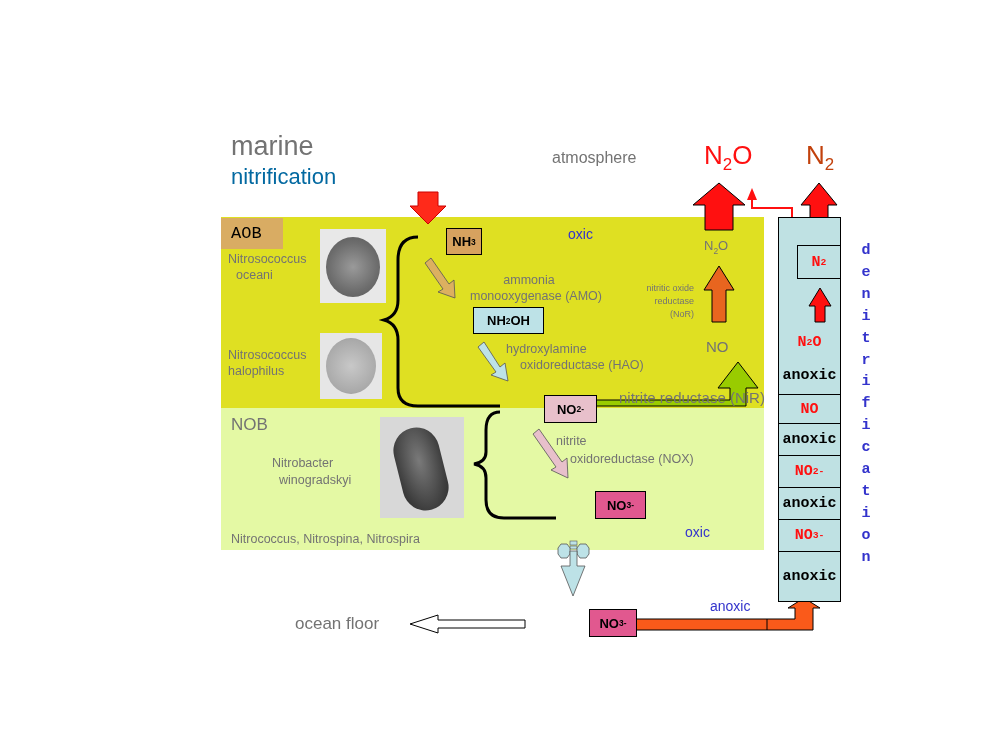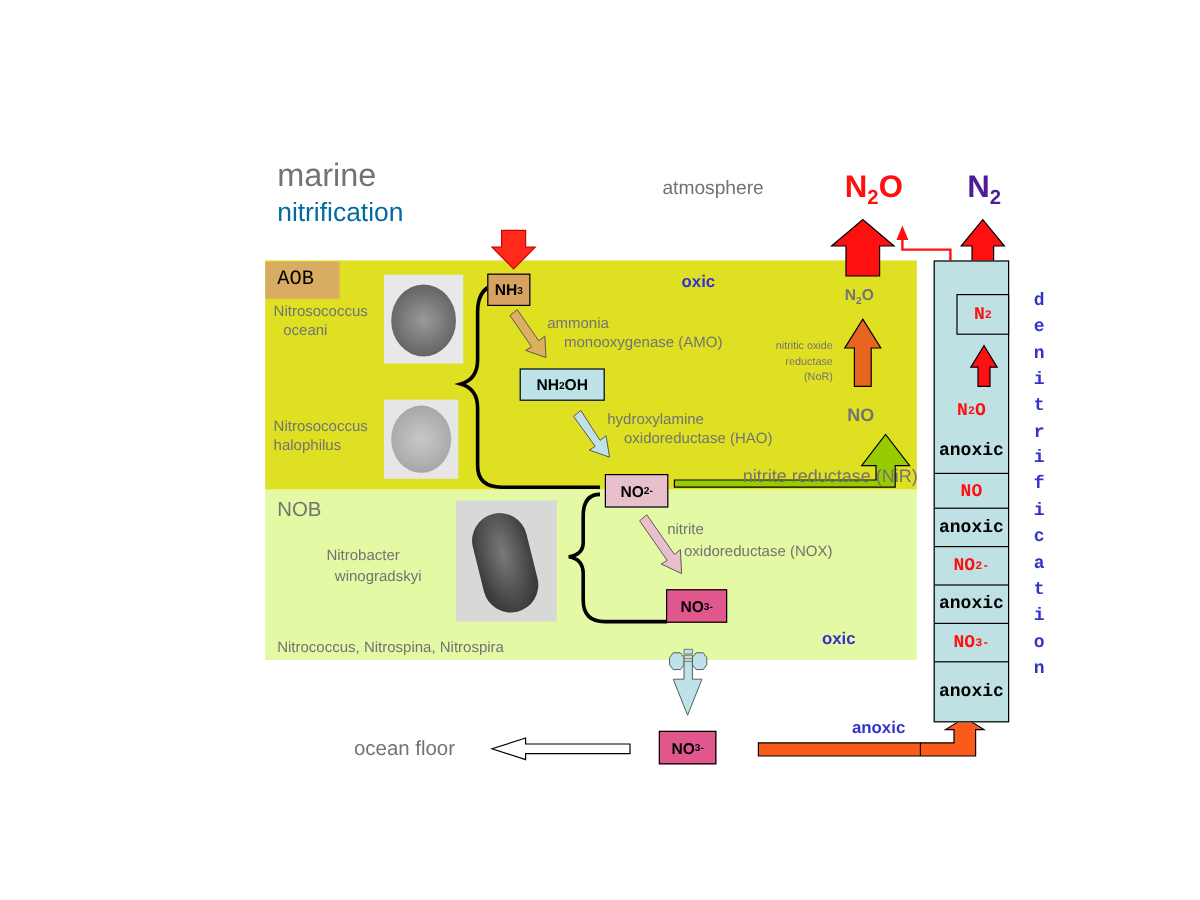--- a/index.html
+++ b/index.html
@@ -1,38 +1,38 @@
 <!DOCTYPE html>
 <html><head>
 <meta charset="utf-8">
 <style>
   html,body{margin:0;padding:0;background:#fff;}
   body{width:1000px;height:750px;position:relative;overflow:hidden;font-family:"Liberation Sans",sans-serif;}
   .abs{position:absolute;font-family:Liberation Mono, monospace;}
   .t{position:absolute;white-space:nowrap;color:#737373;}
-  .b{font-weight:bold;}
+  .b{font-weight:normal;}
   .i{}
-  .box{position:absolute;border:1.5px solid #000;box-sizing:border-box;display:flex;align-items:center;justify-content:center;font-weight:bold;font-size:13px;}
+  .box{position:absolute;border:1.5px solid #000;box-sizing:border-box;display:flex;align-items:center;justify-content:center;font-weight:bold;font-size:13px;margin-left:40px;}
   sub,sup{font-size:65%;}
   svg{position:absolute;left:0;top:0;}
   .col-cell{position:absolute;left:0;width:100%;box-sizing:border-box;border-top:1px solid #000;display:flex;align-items:center;justify-content:center;font-weight:bold;font-size:15px;}
   .micro{position:absolute;background:#cfcfcf;overflow:hidden;}
 </style>
 </head>
 <body>
 
 <div class="abs" style="left:221px;top:217px;width:543px;height:191px;background:#dfe022;"></div>
 <div class="abs" style="left:221px;top:408px;width:543px;height:142px;background:#e4f9a4;"></div>
 
 <div class="t" style="left:231px;top:131px;font-size:27px;">marine</div>
 <div class="t" style="left:231px;top:164px;font-size:22px;color:#0369a1;">nitrification</div>
 
 <div class="t" style="left:552px;top:149px;font-size:16px;">atmosphere</div>
 <div class="t b" style="left:704px;top:140px;font-size:26px;color:#ff1010;"><span>N</span><sub>2</sub><span>O</span></div>
-<div class="t b" style="left:806px;top:140px;font-size:26px;color:#4c1d95;"><span>N</span><sub>2</sub></div>
+<div class="t b" style="left:806px;top:140px;font-size:26px;color:#c2410c;"><span>N</span><sub>2</sub></div>
 
 <svg width="1000" height="750">
 
   <polygon points="418,192 438,192 438,206 446,206 428,224 410,206 418,206" fill="#ff2a1a" stroke="#c00" stroke-width="1"></polygon>
 
   <path d="M418,237 Q398,237 398,260 L398,300 Q398,316 384,320 Q398,324 398,340 L398,388 Q398,406 418,406 L500,406" fill="none" stroke="#000" stroke-width="3"></path>
 
   <path d="M500,412 Q486,412 486,430 L486,452 Q486,462 474,464 Q486,466 486,478 L486,500 Q486,518 504,518 L556,518" fill="none" stroke="#000" stroke-width="3"></path>
 
   <polygon points="425,263 431,258 449,284 454,280 455,298 438,292 443,289" fill="#dcb060" stroke="#555" stroke-width="0.8"></polygon>
@@ -106,21 +106,21 @@
   </div>
 <div class="box" style="left:549px;top:609px;width:48px;height:28px;background:#e1588f;border-width:1px;">
     <span>NO</span>
     <sub>3</sub>
     <sup>-</sup>
   </div>
 
 <div class="t b" style="left:704px;top:238px;font-size:13px;"><span>N</span><sub>2</sub><span>O</span></div>
 <div class="t b" style="left:706px;top:338px;font-size:15px;">NO</div>
 
-<div class="t" style="left:456px;top:261px;font-size:12.5px;line-height:16px;">
+<div class="t" style="left:456px;top:272px;font-size:12.5px;line-height:16px;text-align:center;">
     <div>ammonia</div>
     <div style="padding-left:14px;">monooxygenase (AMO)</div>
   </div>
 <div class="t" style="left:506px;top:341px;font-size:12.5px;line-height:16px;">
     <div>hydroxylamine</div>
     <div style="padding-left:14px;">oxidoreductase (HAO)</div>
   </div>
 <div class="t" style="left:573px;top:389px;font-size:15px;padding-left:46px;">nitrite reductase (NiR)</div>
 <div class="t" style="left:630px;top:282px;font-size:9px;line-height:13px;text-align:right;width:64px;">
     <div>nitritic oxide</div>

